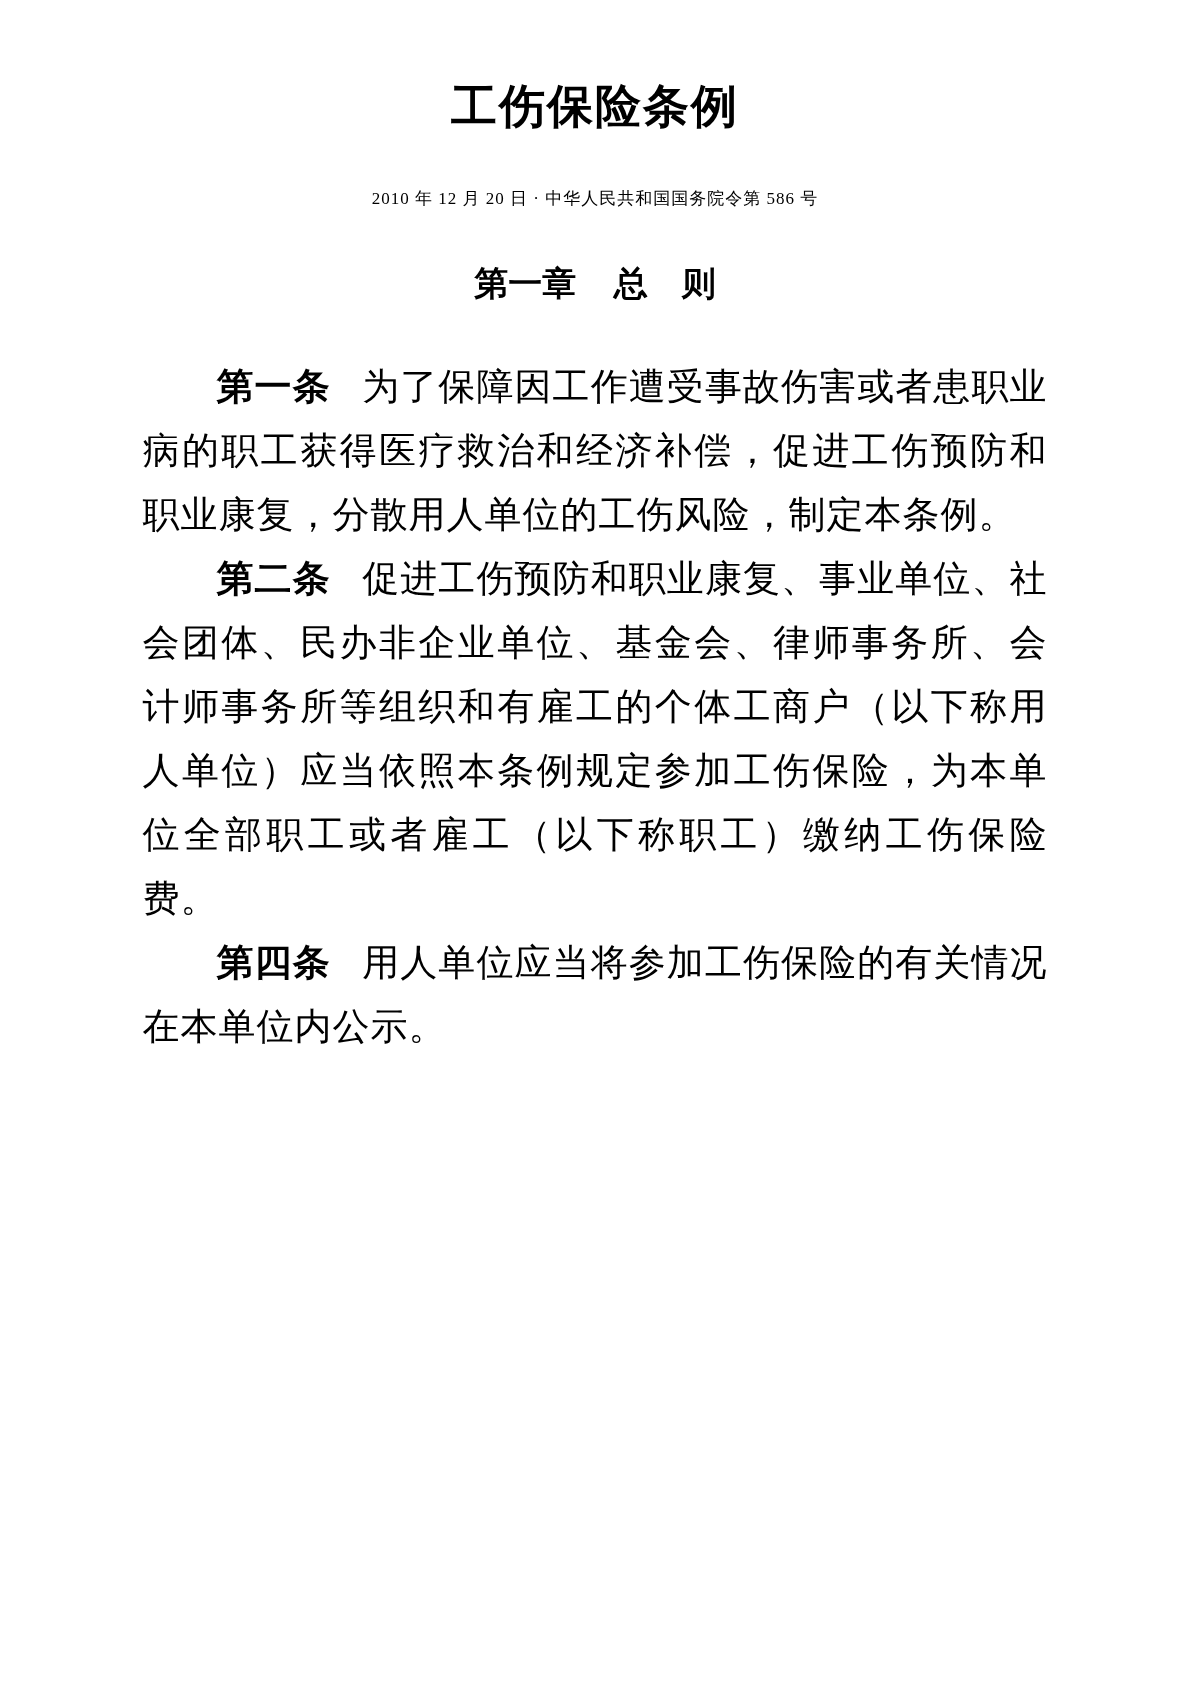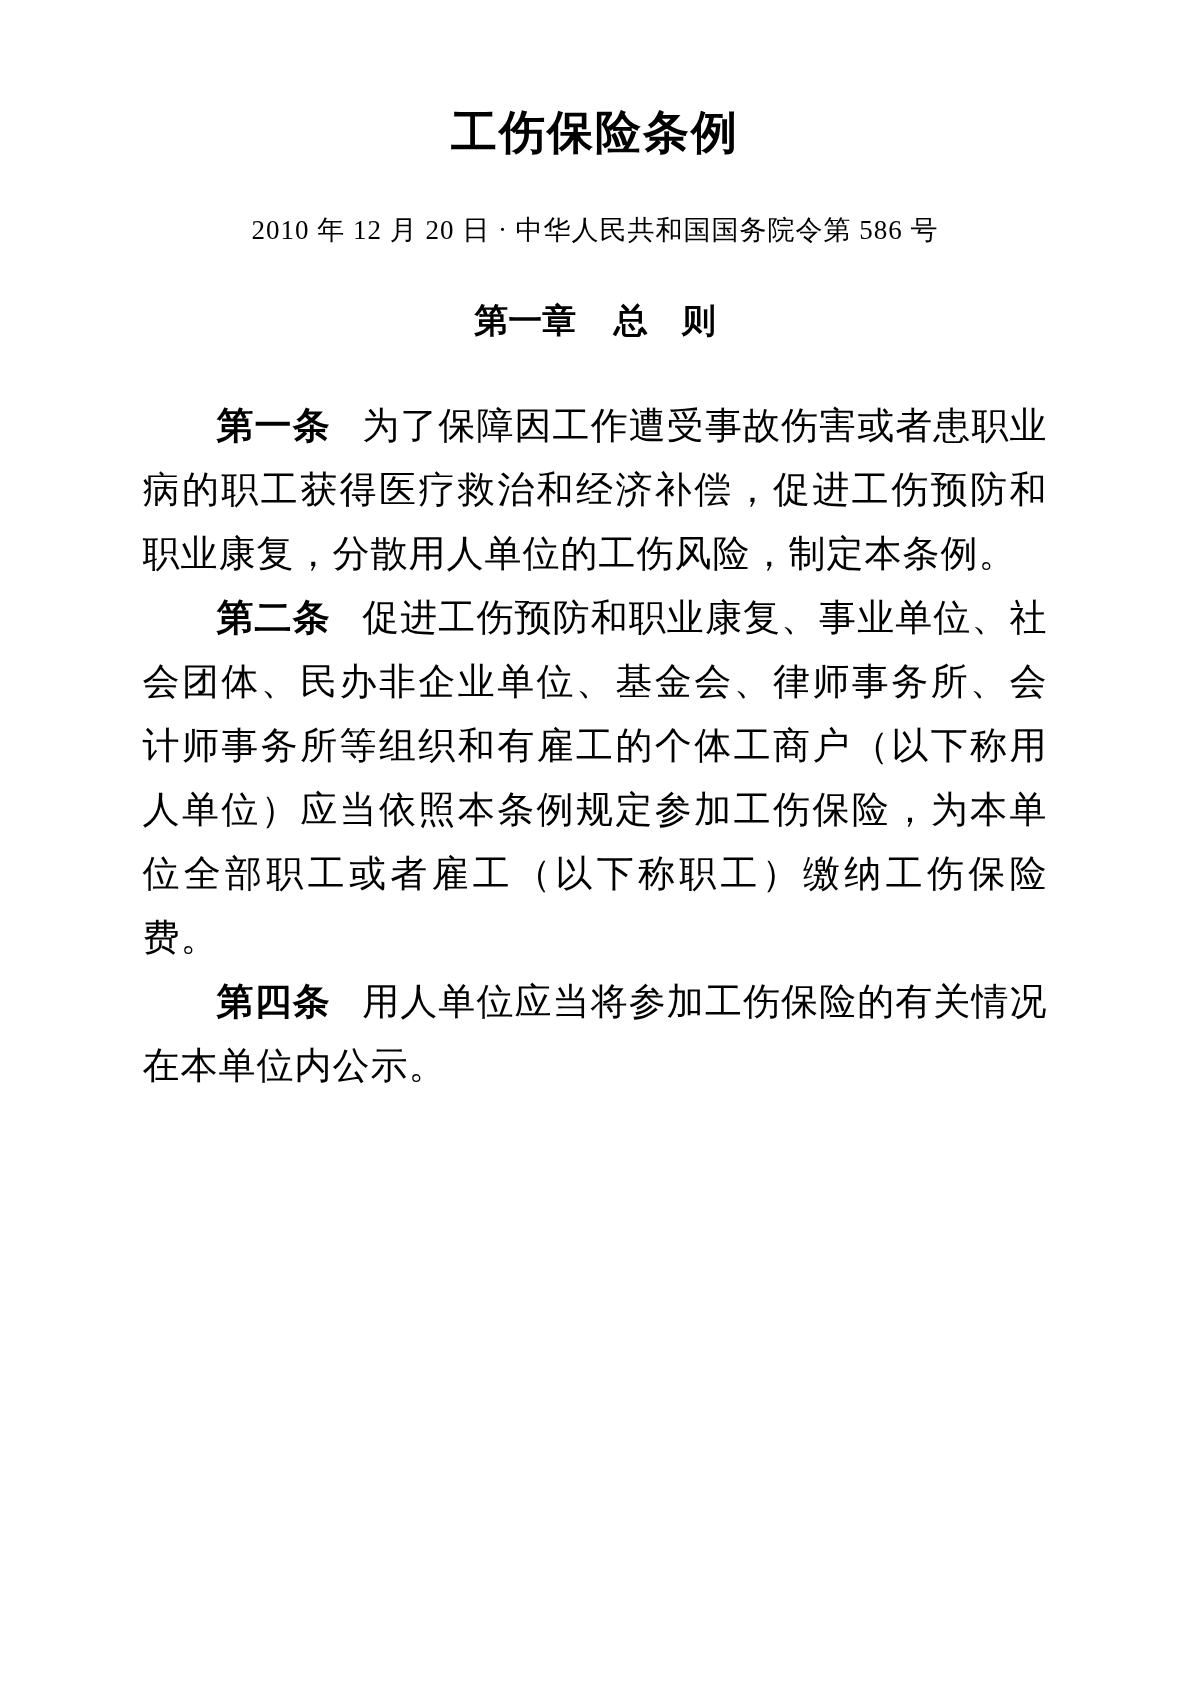--- a/index.html
+++ b/index.html
@@ -14,40 +14,40 @@
     background: #ffffff;
     color: #000000;
     overflow: hidden;
   }
   .content {
     width: 905px;
     margin: 0 auto;
   }
   .doc-title {
     margin: 0;
-    padding-top: 110px;
+    padding-top: 84px;
     text-align: center;
     font-family: "Liberation Serif", "DejaVu Serif", serif;
     font-weight: bold;
     font-size: 46px;
     line-height: 1;
     letter-spacing: 2px;
   }
   .issuance {
     margin: 58px 0 0 0;
     text-align: center;
     font-family: "Liberation Serif", "DejaVu Serif", serif;
-    font-size: 27px;
+    font-size: 17px;
     line-height: 1.25;
     letter-spacing: 1px;
   }
   .chapter-heading {
     margin: 55px 0 0 0;
     text-align: center;
-    font-family: Liberation Mono, monospace;
+    font-family: Liberation Serif, serif;
     font-weight: bold;
     font-size: 34px;
     line-height: 1.2;
   }
   .chapter-heading .chapter-number {
     margin-right: 1.1em;
   }
   .body-text {
     margin-top: 50px;
     font-family: "Liberation Serif", "DejaVu Serif", serif;

